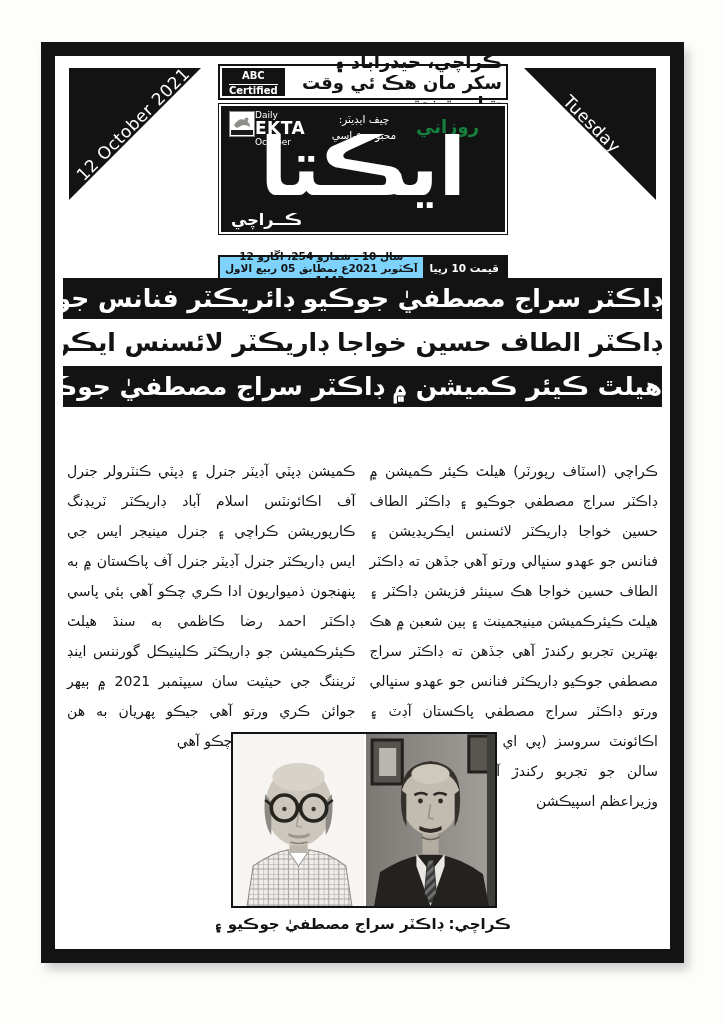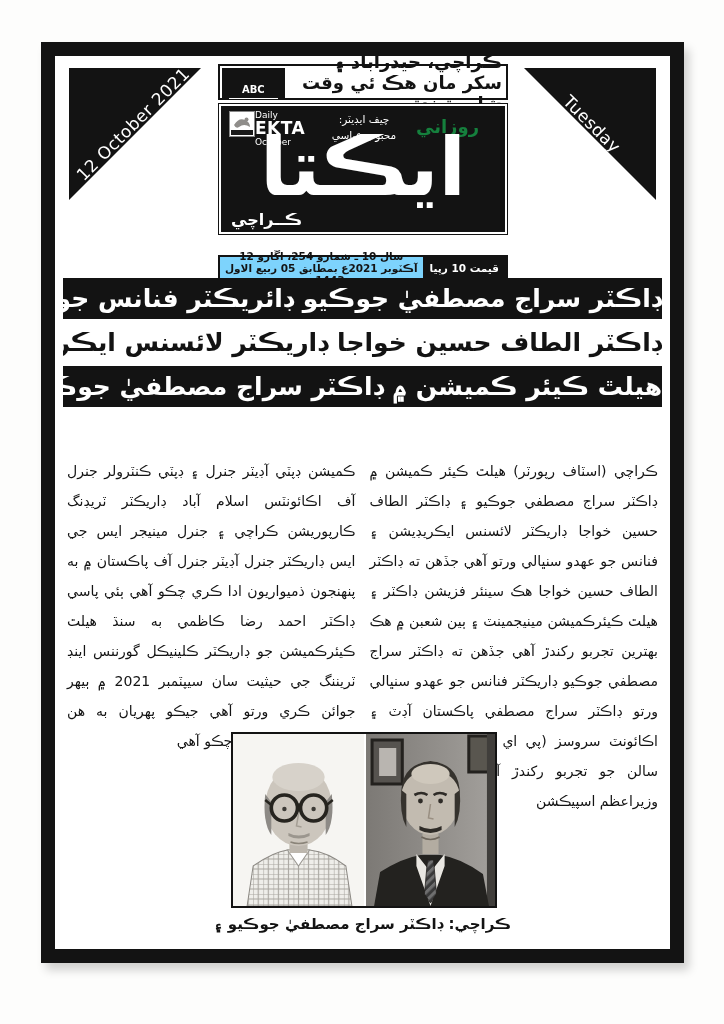--- a/index.html
+++ b/index.html
@@ -14,21 +14,21 @@
   .tri-left{left:14px;top:12px;clip-path:polygon(0 0,100% 0,0 100%);}
   .tri-right{right:14px;top:12px;clip-path:polygon(0 0,100% 0,100% 100%);}
   .tri span{position:absolute;display:block;width:180px;text-align:center;color:#fff;
             font-size:17px;letter-spacing:.5px;}
   .tri-left span{left:-26px;top:46px;transform:rotate(-45deg);}
   .tri-right span{right:-26px;top:46px;transform:rotate(45deg);}
   
   .header{position:absolute;left:163px;top:8px;width:290px;}
   .strip{display:flex;align-items:stretch;border:2px solid #131313;height:32px;background:#fff;}
   .abc{background:#131313;color:#fff;font-weight:bold;font-size:10px;line-height:1.25;
-       padding:16px 7px;margin:2px;text-align:center;}
+       padding:2px 7px;margin:2px;text-align:center;}
   .abc .l1{border-bottom:1px solid #fff;padding-bottom:1px;}
   .strip-text{flex:1;direction:rtl;text-align:right;font-weight:bold;font-size:18px;
               align-self:center;padding:0 4px;}
   .masthead{position:relative;margin-top:3px;height:130px;background:#131313;
             border:1px solid #131313;box-shadow:inset 0 0 0 2px #fff;}
   .logo{position:absolute;top:7px;left:10px;display:flex;color:#fff;}
   .logo-text{line-height:1.05;text-align:left;}
   .logo-text .daily,.logo-text .karachi{font-size:9px;font-weight:normal;}
   .logo-text .ekta{font-size:17px;font-weight:bold;letter-spacing:.5px;}
   .editor{position:absolute;top:8px;left:85px;width:120px;text-align:center;color:#fff;

